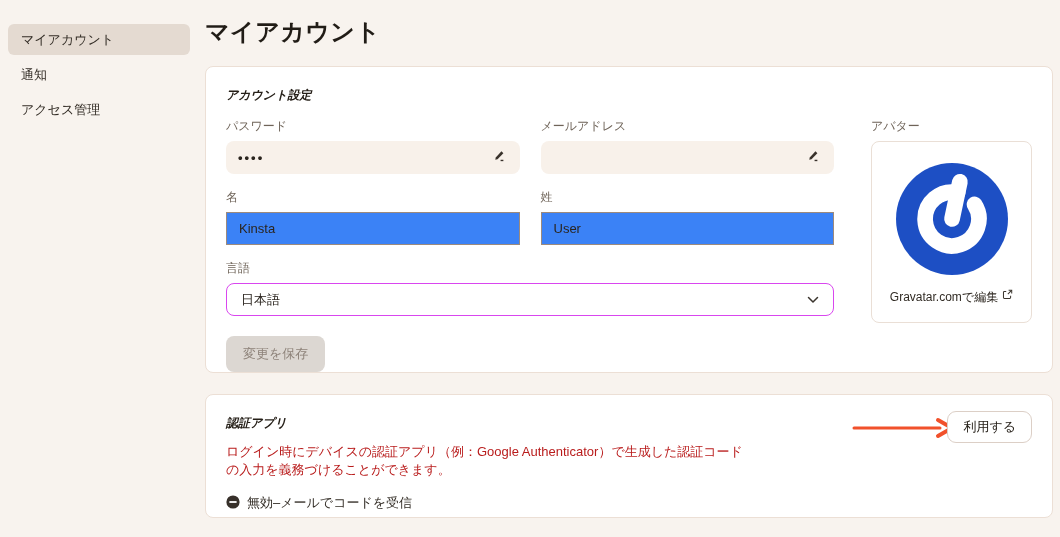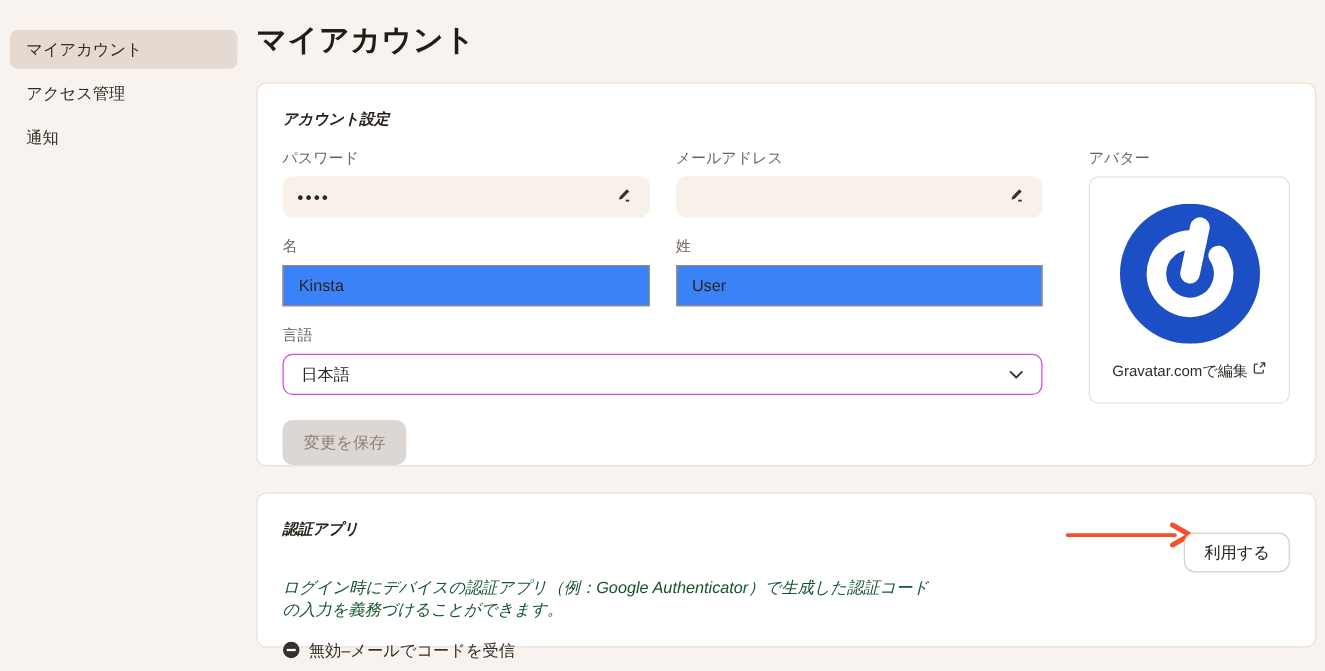--- a/index.html
+++ b/index.html
@@ -68,37 +68,37 @@
     width:161px; height:182px; border:1px solid #eadfd6; border-radius:8px;
     background:#fff; display:flex; flex-direction:column; align-items:center;
   }
   .gravatar-logo { margin-top:21px; width:112px; height:112px; }
   .gravatar-link {
     margin-top:14px; font-size:12px; color:#312b24; text-decoration:none;
     display:flex; align-items:flex-start; gap:4px; cursor:pointer;
   }
   
   .card-auth { position:relative; height:124px; }
-  .auth-desc { margin-top:29px; font-size:13px; line-height:18px; color:#14532d; width:520px;font-style:italic; }
+  .auth-desc { margin-top:11px; font-size:13px; line-height:18px; color:#b91c1c; width:520px; }
   .auth-status { margin-top:15px; display:flex; align-items:flex-end; gap:7px; font-size:13px; color:#322c25; }
   .use-btn {
-    position:absolute; top:31px; right:20px; height:32px; padding:0 15px;
+    position:absolute; top:16px; right:20px; height:32px; padding:0 15px;
     background:#fff; border:1px solid #dccfc6; border-radius:9px;
     font-size:13px; color:#262019; cursor:pointer;
     font-family:"Liberation Sans","DejaVu Sans",sans-serif;
   }
   .annot-arrow { position:absolute; top:22px; right:96px; }
 </style>
 </head>
 <body>
 
 <nav class="sidebar">
   <div class="side-item active">マイアカウント</div>
+  <div class="side-item">通知</div>
   <div class="side-item">アクセス管理</div>
-  <div class="side-item">通知</div>
 </nav>
 
 <main class="main">
   <h1 class="page-title">マイアカウント</h1>
 
   <section class="card card-account">
     <h2 class="card-heading">アカウント設定</h2>
     <div class="account-body">
       <div class="form-col">
         <div class="grid2">

